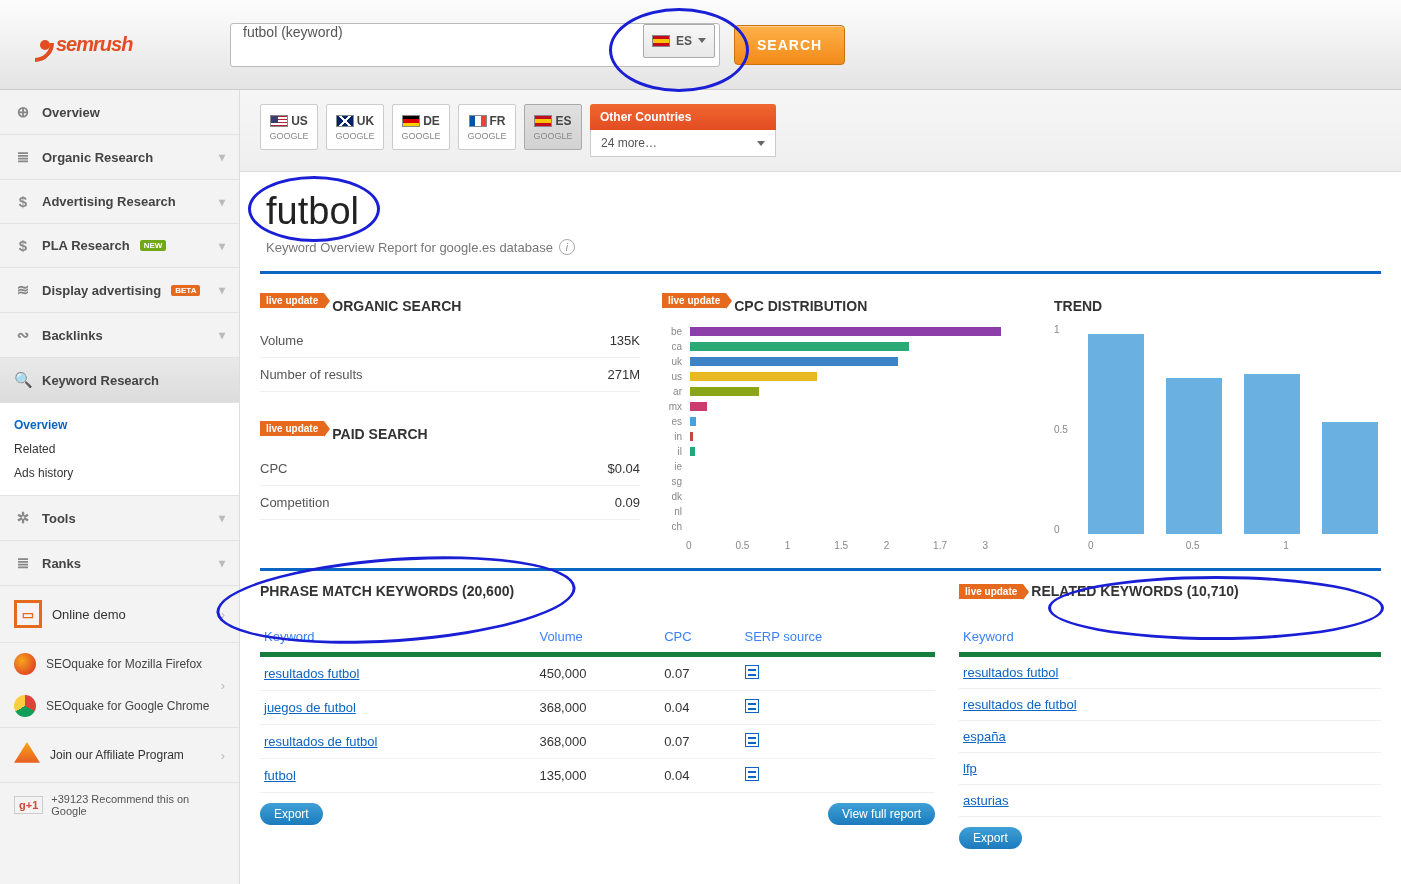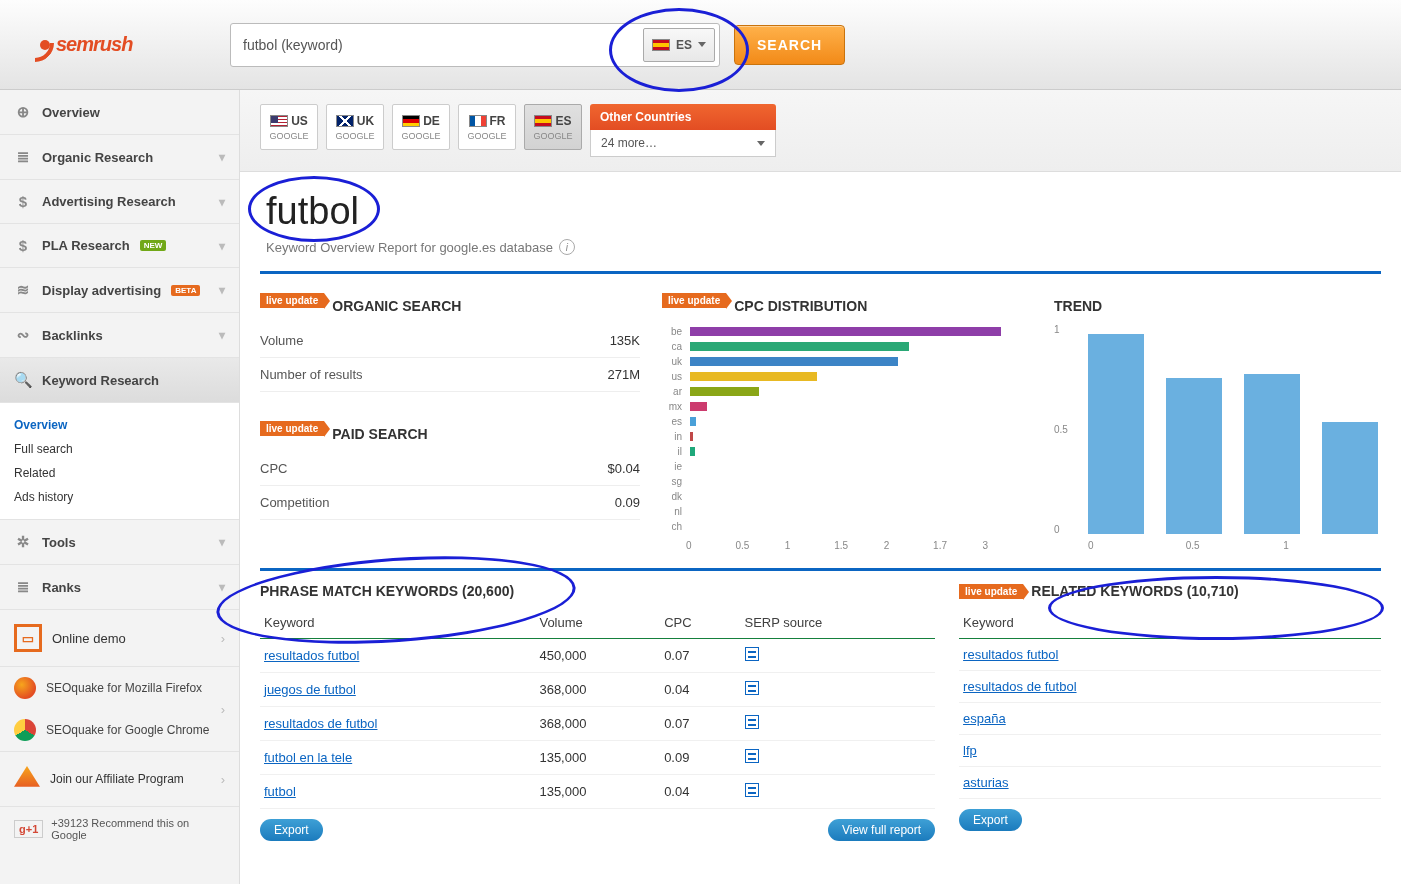--- a/index.html
+++ b/index.html
@@ -3,21 +3,21 @@
 <meta charset="utf-8">
 <style>
 * { margin: 0; padding: 0; box-sizing: border-box; }
 body { font-family: Arial, Helvetica, sans-serif; font-size: 13px; color: #333; background: #fff; width: 1401px; }
 .topbar { height: 90px; background: linear-gradient(#fdfdfd,#e4e4e4); border-bottom: 1px solid #ccc; display: flex; align-items: center; padding: 0 20px; }
 .logo { width: 210px; font-style: italic; font-weight: bold; font-size: 20px; color: #e34d23; letter-spacing: -1px; display:flex; align-items:center; }
 .logo-swoosh { width:30px; height:18px; position:relative; margin-right:6px; }
 .logo-swoosh::before { content:''; position:absolute; width:30px; height:30px; border:4px solid #e34d23; border-radius:50%; border-color: transparent transparent #e34d23 transparent; transform:rotate(-45deg); left:-4px; top:-12px;}
 .logo-swoosh::after { content:''; position:absolute; width:10px; height:10px; background:#e34d23; border-radius:50%; right:0; top:4px;}
 .searchwrap { flex:1; display:flex; align-items:center; gap:14px; }
-.searchbox { width: 490px; height: 44px; background:#fff; border:1px solid #bbb; border-radius:3px; display:flex; align-items:center; padding:0 4px 0 12px; }
+.searchbox { width: 490px; height: 44px; background:#fff; border:1px solid #bbb; border-radius:3px; display:flex; align-items:flex-start; padding:0 4px 0 12px; }
 .searchbox input { flex:1; border:none; font-size:14px; outline:none; color:#555; }
 .db-select { height:34px; background:linear-gradient(#f8f8f8,#e8e8e8); border:1px solid #aaa; border-radius:2px; display:flex; align-items:center; padding:0 8px; gap:6px; font-size:12px; font-weight:bold; color:#555; cursor:pointer;}
 .db-select .chev { width:0;height:0;border-left:4px solid transparent;border-right:4px solid transparent;border-top:5px solid #666;}
 .flag { width:18px; height:12px; border:1px solid #888; position:relative; display:inline-block;}
 .flag-es { background: linear-gradient(#c60b1e 0 33%, #ffc400 33% 66%, #c60b1e 66% 100%); }
 .flag-us { background: linear-gradient(#b22234 0 50%, #fff 50% 100%); background-size:100% 3px;}
 .flag-us::after{content:'';position:absolute;width:7px;height:7px;background:#3c3b6e;top:0;left:0;}
 .flag-uk { background:#012169;}
 .flag-uk::after{content:'';position:absolute;inset:0;background: linear-gradient(45deg,transparent 45%,#fff 45% 55%,transparent 55%),linear-gradient(-45deg,transparent 45%,#fff 45% 55%,transparent 55%);}
 .flag-de { background: linear-gradient(#000 0 33%, #dd0000 33% 66%, #ffce00 66% 100%);}
@@ -75,23 +75,23 @@
 .cpc-axis span{flex:1;}
 
 .trend-chart{height:230px;position:relative;padding-left:24px;padding-bottom:20px;}
 .trend-bars{display:flex;align-items:flex-end;height:210px;gap:22px;padding-left:10px;}
 .trend-bar{width:56px;background:#6ab0e0;}
 .trend-yl{position:absolute;left:0;font-size:10px;color:#888;}
 
 .tables { display:flex; padding:12px 20px 20px; gap:24px;}
 .tbl-left{flex:1.6;}
 .tbl-right{flex:1;}
-.tbl-title{font-size:14px;font-weight:bold;color:#333;margin-bottom:8px;display:flex;align-items:center;gap:8px;}
+.tbl-title{font-size:14px;font-weight:bold;color:#333;margin-bottom:22px;display:flex;align-items:center;gap:8px;}
 table{width:100%;border-collapse:collapse;font-size:13px;}
-th{text-align:left;color:#404040;font-weight:normal;padding:8px 4px;border-bottom:1px solid #15803d;}
+th{text-align:left;color:#3b82f6;font-weight:normal;padding:8px 4px;border-bottom:5px solid #15803d;}
 td{padding:8px 4px;border-bottom:1px solid #f0f0f0;}
 td a{color:#0b65c2;text-decoration:underline;cursor:pointer;}
 .serp-ico{width:14px;height:14px;border:1px solid #0b65c2;display:inline-block;position:relative;}
 .serp-ico::before,.serp-ico::after{content:'';position:absolute;left:2px;right:2px;height:2px;background:#0b65c2;}
 .serp-ico::before{top:3px;}
 .serp-ico::after{top:8px;}
 .pill-btn{background:linear-gradient(#3ea0d6,#1b7bbd);color:#fff;border:none;border-radius:12px;padding:4px 14px;font-size:12px;cursor:pointer;}
 .btn-row{margin-top:10px;display:flex;gap:8px;justify-content:flex-start;}
 .btn-row.split{justify-content:space-between;}
 
@@ -156,21 +156,20 @@
           <span class="nav-icon">∾</span>
           <span>Backlinks</span>
           <span class="chev-r">▾</span>
         </div>
         <div class="nav-item active">
           <span class="nav-icon">🔍</span>
           <span>Keyword Research</span>
         </div>
         <div class="subnav">
           <a class="active">Overview</a>
-          <a>Full search</a>
           <a>Related</a>
           <a>Ads history</a>
         </div>
         <div class="nav-item">
           <span class="nav-icon">✲</span>
           <span>Tools</span>
           <span class="chev-r">▾</span>
         </div>
         <div class="nav-item">
           <span class="nav-icon">≣</span>
@@ -419,26 +418,20 @@
                 <td>0.04</td>
                 <td><span class="serp-ico"></span></td>
               </tr>
               <tr>
                 <td><a>resultados de futbol</a></td>
                 <td>368,000</td>
                 <td>0.07</td>
                 <td><span class="serp-ico"></span></td>
               </tr>
               <tr>
-                <td><a>futbol en la tele</a></td>
-                <td>135,000</td>
-                <td>0.09</td>
-                <td><span class="serp-ico"></span></td>
-              </tr>
-              <tr>
                 <td><a>futbol</a></td>
                 <td>135,000</td>
                 <td>0.04</td>
                 <td><span class="serp-ico"></span></td>
               </tr>
             </tbody>
         </table>
         <div class="btn-row split">
           <button class="pill-btn">Export</button>
           <button class="pill-btn">View full report</button>

